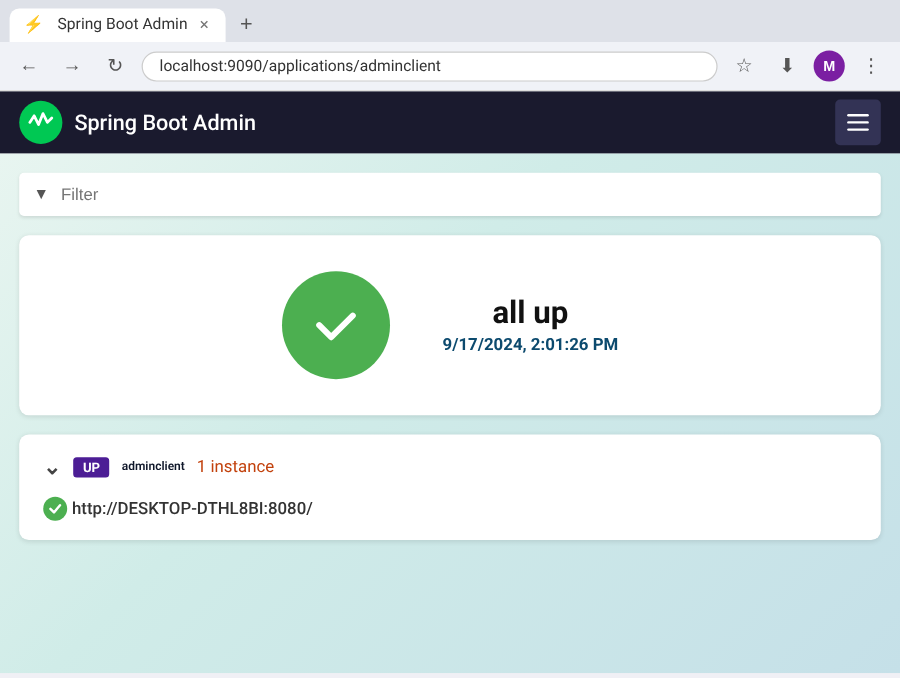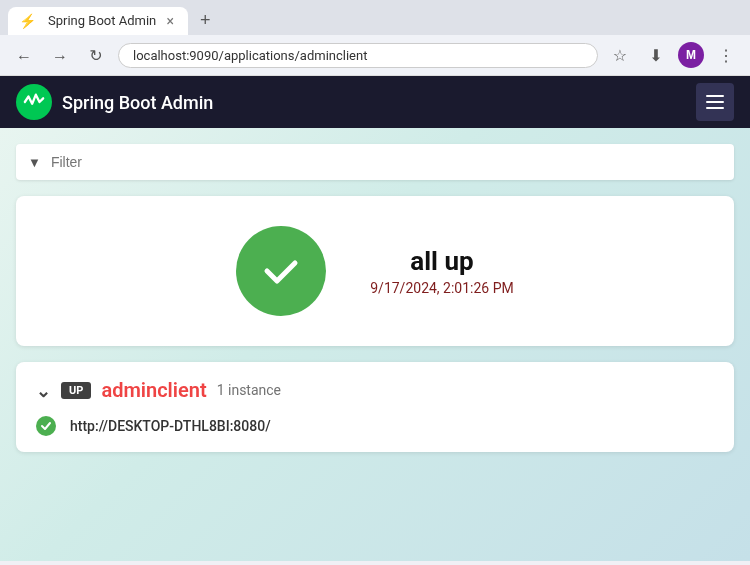--- a/index.html
+++ b/index.html
@@ -39,30 +39,30 @@
     .filter-bar { background: white; border-radius: 4px; display: flex; align-items: center; padding: 0 12px; margin-bottom: 16px; box-shadow: 0 1px 3px rgba(0,0,0,0.1); }
     .filter-icon { color: #666; margin-right: 10px; font-size: 14px; }
     .filter-input { border: none; outline: none; font-size: 14px; color: #a21caf; flex: 1; padding: 10px 0; background: transparent; }
 
     
     .status-card { background: white; border-radius: 8px; padding: 30px 20px; margin-bottom: 16px; display: flex; flex-direction: column; align-items: center; justify-content: center; box-shadow: 0 1px 4px rgba(0,0,0,0.1); margin-top: 12px; }
     .status-icon-circle { width: 90px; height: 90px; background: #4caf50; border-radius: 50%; display: flex; align-items: center; justify-content: center; margin-bottom: 0; }
     .status-info { text-align: center; margin-left: 20px; }
     .status-row { display: flex; align-items: center; gap: 24px; }
     .status-title { font-size: 26px; font-weight: 700; color: #111; }
-    .status-time { font-size: 14px; color: #7f1d1d; margin-top: 4px; }
+    .status-time { font-size: 14px; color: #0c4a6e; margin-top: 4px; font-weight: bold; }
 
     
     .instance-card { background: white; border-radius: 8px; padding: 16px 20px; box-shadow: 0 1px 4px rgba(0,0,0,0.1); }
     .instance-header { display: flex; align-items: center; gap: 10px; margin-bottom: 14px; }
     .chevron-icon { color: #555; font-size: 16px; cursor: pointer; }
-    .up-badge { background: #404040; color: white; font-size: 11px; font-weight: bold; padding: 2px 8px; border-radius: 3px; }
-    .instance-name { font-size: 20px; font-weight: 600; color: #ef4444; }
-    .instance-count { font-size: 14px; color: #737373; }
-    .instance-url-row { display: flex; align-items: center; gap: 14px; }
+    .up-badge { background: #4c1d95; color: white; font-size: 11px; font-weight: bold; padding: 2px 8px; border-radius: 3px; }
+    .instance-name { font-size: 10px; font-weight: 600; color: #0f172a; }
+    .instance-count { font-size: 14px; color: #c2410c; }
+    .instance-url-row { display: flex; align-items: center; gap: 4px; }
     .url-status-dot { width: 20px; height: 20px; background: #4caf50; border-radius: 50%; display: flex; align-items: center; justify-content: center; flex-shrink: 0; }
     .url-info { display: flex; flex-direction: column; }
     .url-text { font-size: 14px; color: #333; font-weight: 500; }
     .url-id { font-size: 13px; color: #555; }
   </style>
 </head>
 <body>
 
 <div class="browser-chrome">
 

